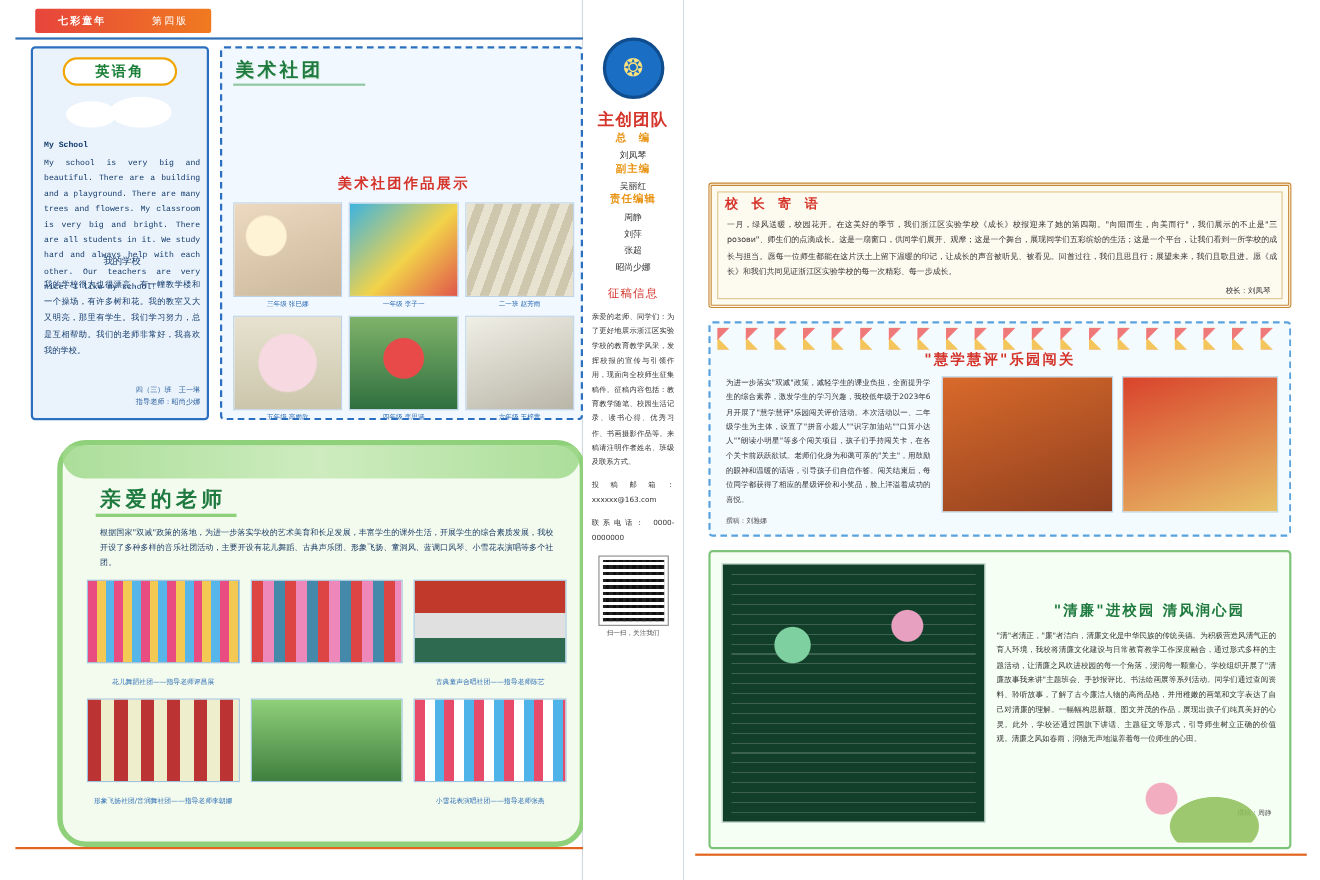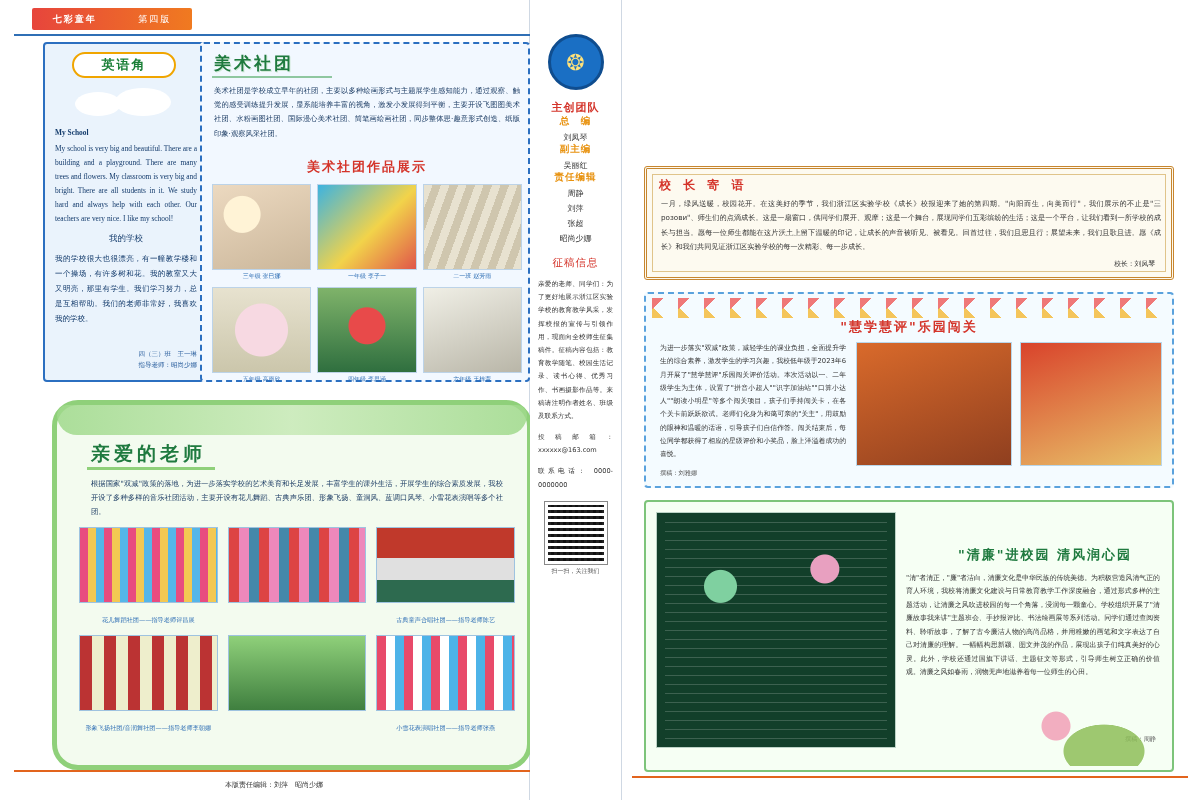--- a/index.html
+++ b/index.html
@@ -29,40 +29,39 @@
     color:#fff; font-size:9px; letter-spacing:2px;
   }
   .masthead .m1{font-weight:bold;}
   .left-rule { position:absolute; left:0; top:26px; width:520px; height:2px; background:#2f6fb5; }
 
   
   .eng-card {
     position:absolute; left:14px; top:34px; width:162px; height:340px;
     border:2px solid #2b6fc0; background:#eaf3fc;
     border-radius:4px;
-    margin-left:15px;
   }
   .eng-title {
     margin:8px auto 0; width:104px; height:26px;
     background:#fff; border:2px solid #f0a500; border-radius:13px;
     color:#1a7f37; font-size:13px; font-weight:bold;
     display:flex; align-items:center; justify-content:center;
     letter-spacing:2px;
   }
   .cloud {
     position:absolute; left:30px; top:44px; width:100px; height:28px;
   }
   .cloud:before, .cloud:after {
     content:""; position:absolute; background:#fff; border-radius:50%;
   }
   .cloud:before{ left:0; top:4px; width:46px; height:24px; }
   .cloud:after{ left:40px; top:0; width:56px; height:28px; }
   .eng-body {
     position:absolute; left:10px; top:82px; width:142px;
-    font-family:Liberation Serif, serif;
+    font-family:Liberation Mono, monospace;
     font-size:7.4px; line-height:1.9; color:#123a6b; text-align:justify;
   }
   .eng-body b{ display:block; margin-bottom:2px;}
   .cn-sub {
     position:absolute; left:10px; top:186px; width:142px;
     font-size:7.5px; line-height:2.0; color:#123a6b; text-align:justify;
   }
   .cn-sub .h { display:block; text-align:center; font-size:8.5px; margin-bottom:4px; color:#123a6b;}
   .eng-credit {
     position:absolute; left:10px; bottom:8px; width:142px;
@@ -137,21 +136,21 @@
     background:#ffffff; border-right:1px solid #cfd8e3;
     padding-top:28px;
   }
   .logo-badge{
     width:56px; height:56px; margin:6px auto 0;
     border-radius:50%; background:#1a6fc4;
     border:3px solid #0f4d8f;
     display:flex; align-items:center; justify-content:center;
     color:#ffe27a; font-size:22px;
   }
-  .c-h { text-align:center; color:#d4342a; font-size:11px; font-weight:bold; margin-top:10px; letter-spacing:1px;}
+  .c-h { text-align:center; color:#d4342a; font-size:15px; font-weight:bold; margin-top:10px; letter-spacing:1px;}
   .c-sub { text-align:center; color:#e8920f; font-size:9.5px; font-weight:bold; margin-top:0; letter-spacing:1px;}
   .c-name { text-align:center; color:#333; font-size:8px; margin-top:4px;}
   .c-info-title{ text-align:center; color:#d4342a; font-size:10.5px; font-weight:normal; margin-top:12px; letter-spacing:1px;}
   .c-info{ margin:8px 8px 0; font-size:6.6px; line-height:2.0; color:#333; text-align:justify;}
   .qr{
     width:62px; height:62px; margin:10px auto 0;
     background:
       repeating-linear-gradient(0deg,#111 0 3px,#fff 3px 6px),
       repeating-linear-gradient(90deg,#111 0 3px,transparent 3px 6px);
     background-blend-mode:screen;
@@ -318,21 +317,20 @@
         </div>
         <div class="eng-credit">
           <div>四（三）班　王一琳</div>
           <div>指导老师：昭尚少娜</div>
         </div>
       </div>
 
       <div class="art-card">
         <div class="art-title">美术社团</div>
         <div class="art-title-underline"></div>
-        <div class="art-text">美术社团是学校成立早年的社团，主要以多种绘画形式与主题展学生感知能力，通过观察、触觉的感受训练提升发展，显系能培养丰富的视角，激发小发展得到平衡，主要开设飞图图美术社团、水粉画图社团、国际漫心美术社团、简笔画绘画社团，同步整体思·趣意形式创造、纸版印象·观察风采社团。</div>
         <div class="art-banner">美术社团作品展示</div>
         <div class="art-grid">
           <div>
             <div class="ph">
                 <span class="f1"></span>
               </div>
             <div class="cap">三年级 张巳娜</div>
           </div>
           <div>
             <div class="ph">
@@ -414,21 +412,20 @@
             <div class="mcap">形象飞扬社团/音润舞社团——指导老师李朝娜</div>
           </div>
           <div></div>
           <div>
             <div class="mcap">小雪花表演唱社团——指导老师张燕</div>
           </div>
         </div>
       </div>
 
       <div class="left-footrule"></div>
-      <div class="left-foot">本版责任编辑：刘萍　昭尚少娜</div>
     </div>
   </div>
 
   <div class="center-col">
     <div class="logo-badge">❂</div>
     <div class="c-h">主创团队</div>
 
     <div class="c-sub">总　编</div>
     <div class="c-name">刘凤琴</div>
 

